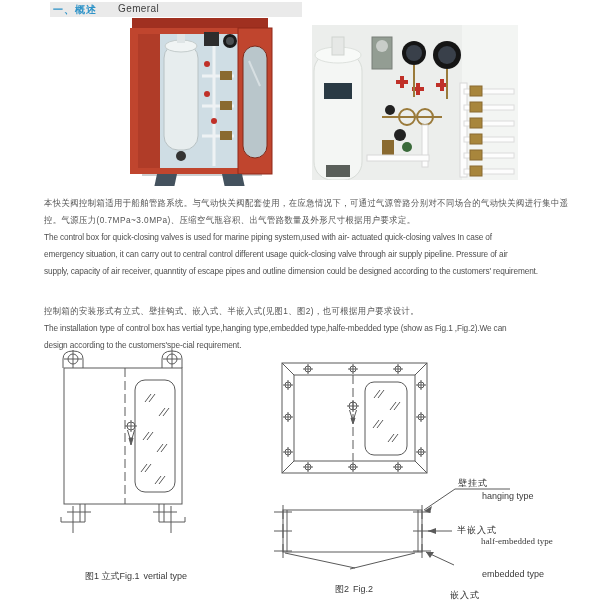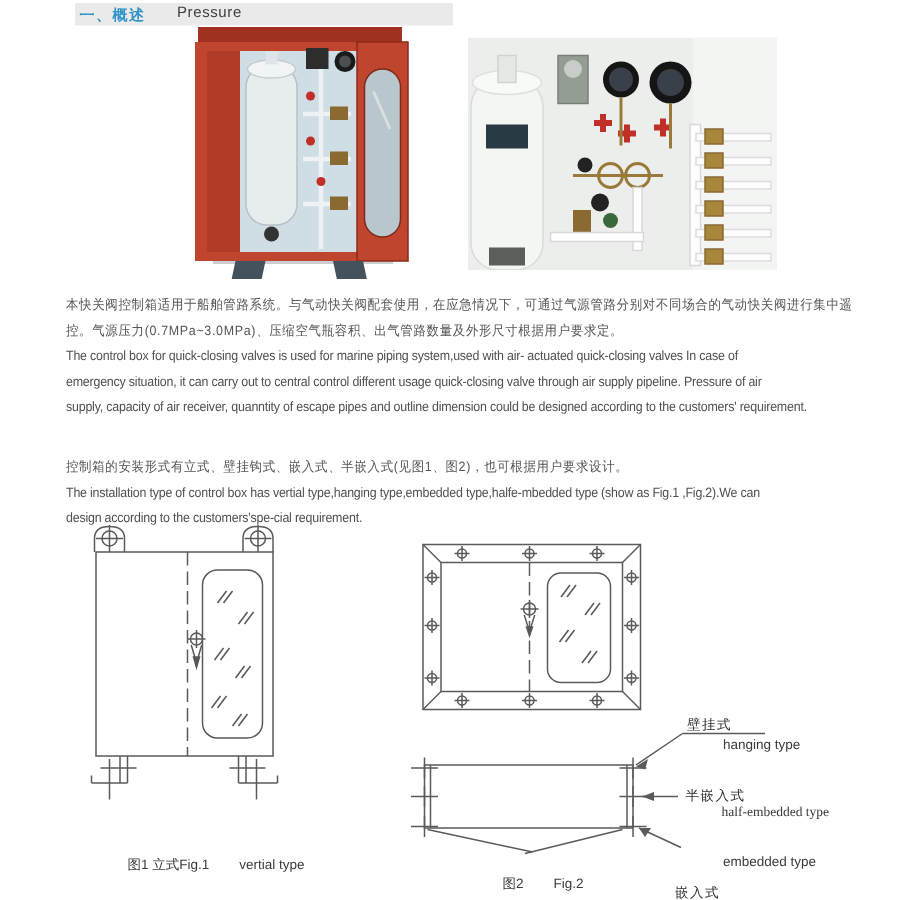--- a/index.html
+++ b/index.html
@@ -34,40 +34,40 @@
   #photo-right { left:312px; top:25px; width:206px; height:155px; }
 
   
   .fig { position:absolute; }
   #fig1 { left:55px; top:346px; width:210px; height:225px; }
   #fig2 { left:258px; top:346px; width:335px; height:250px; }
 
   .fig-caption { position:absolute; font-size:9px; color:#3a3a3a; white-space:nowrap; }
   #fig1-caption { left:85px; top:570px; }
   #fig2-caption { left:335px; top:583px; }
-  .cap-en { margin-left:20px; }
+  .cap-en { margin-left:4px; }
 
   .draw-label { position:absolute; white-space:nowrap; }
   .lab-zh { font-size:9px; font-weight:normal; color:#2f2f2f; letter-spacing:1px; }
   .lab-en { font-size:9px; color:#3a3a3a;margin-left:24px; }
   #lab-hang-zh { left:458px; top:477px; }
   #lab-hang-en { left:458px; top:491px; }
   #lab-half-zh { left:457px; top:524px;text-align:center; }
   #lab-half-en { left:457px; top:536px;font-family:Liberation Serif, serif; }
   #lab-emb-zh  { left:450px; top:557px;margin-top:32px; }
   #lab-emb-en  { left:458px; top:569px; }
 </style>
 </head>
 <body>
 
 <div class="page">
 
   <div class="sec-header" id="sec1">
     <span class="sec-zh">一、概述</span>
-    <span class="sec-en">Pressure</span>
+    <span class="sec-en">Gemeral</span>
   </div>
 
   <div class="photo" id="photo-left">
     <svg width="190" height="170" viewBox="0 0 190 170">
       <rect x="40" y="156" width="120" height="4" fill="#9aa0a2" opacity="0.5"></rect>
       <rect x="30" y="2" width="136" height="12" fill="#a03020"></rect>
       <rect x="28" y="12" width="142" height="146" fill="#C0452E"></rect>
       <rect x="36" y="18" width="22" height="134" fill="#b03c28"></rect>
       <rect x="58" y="18" width="78" height="134" fill="#CFDDE4"></rect>
 

